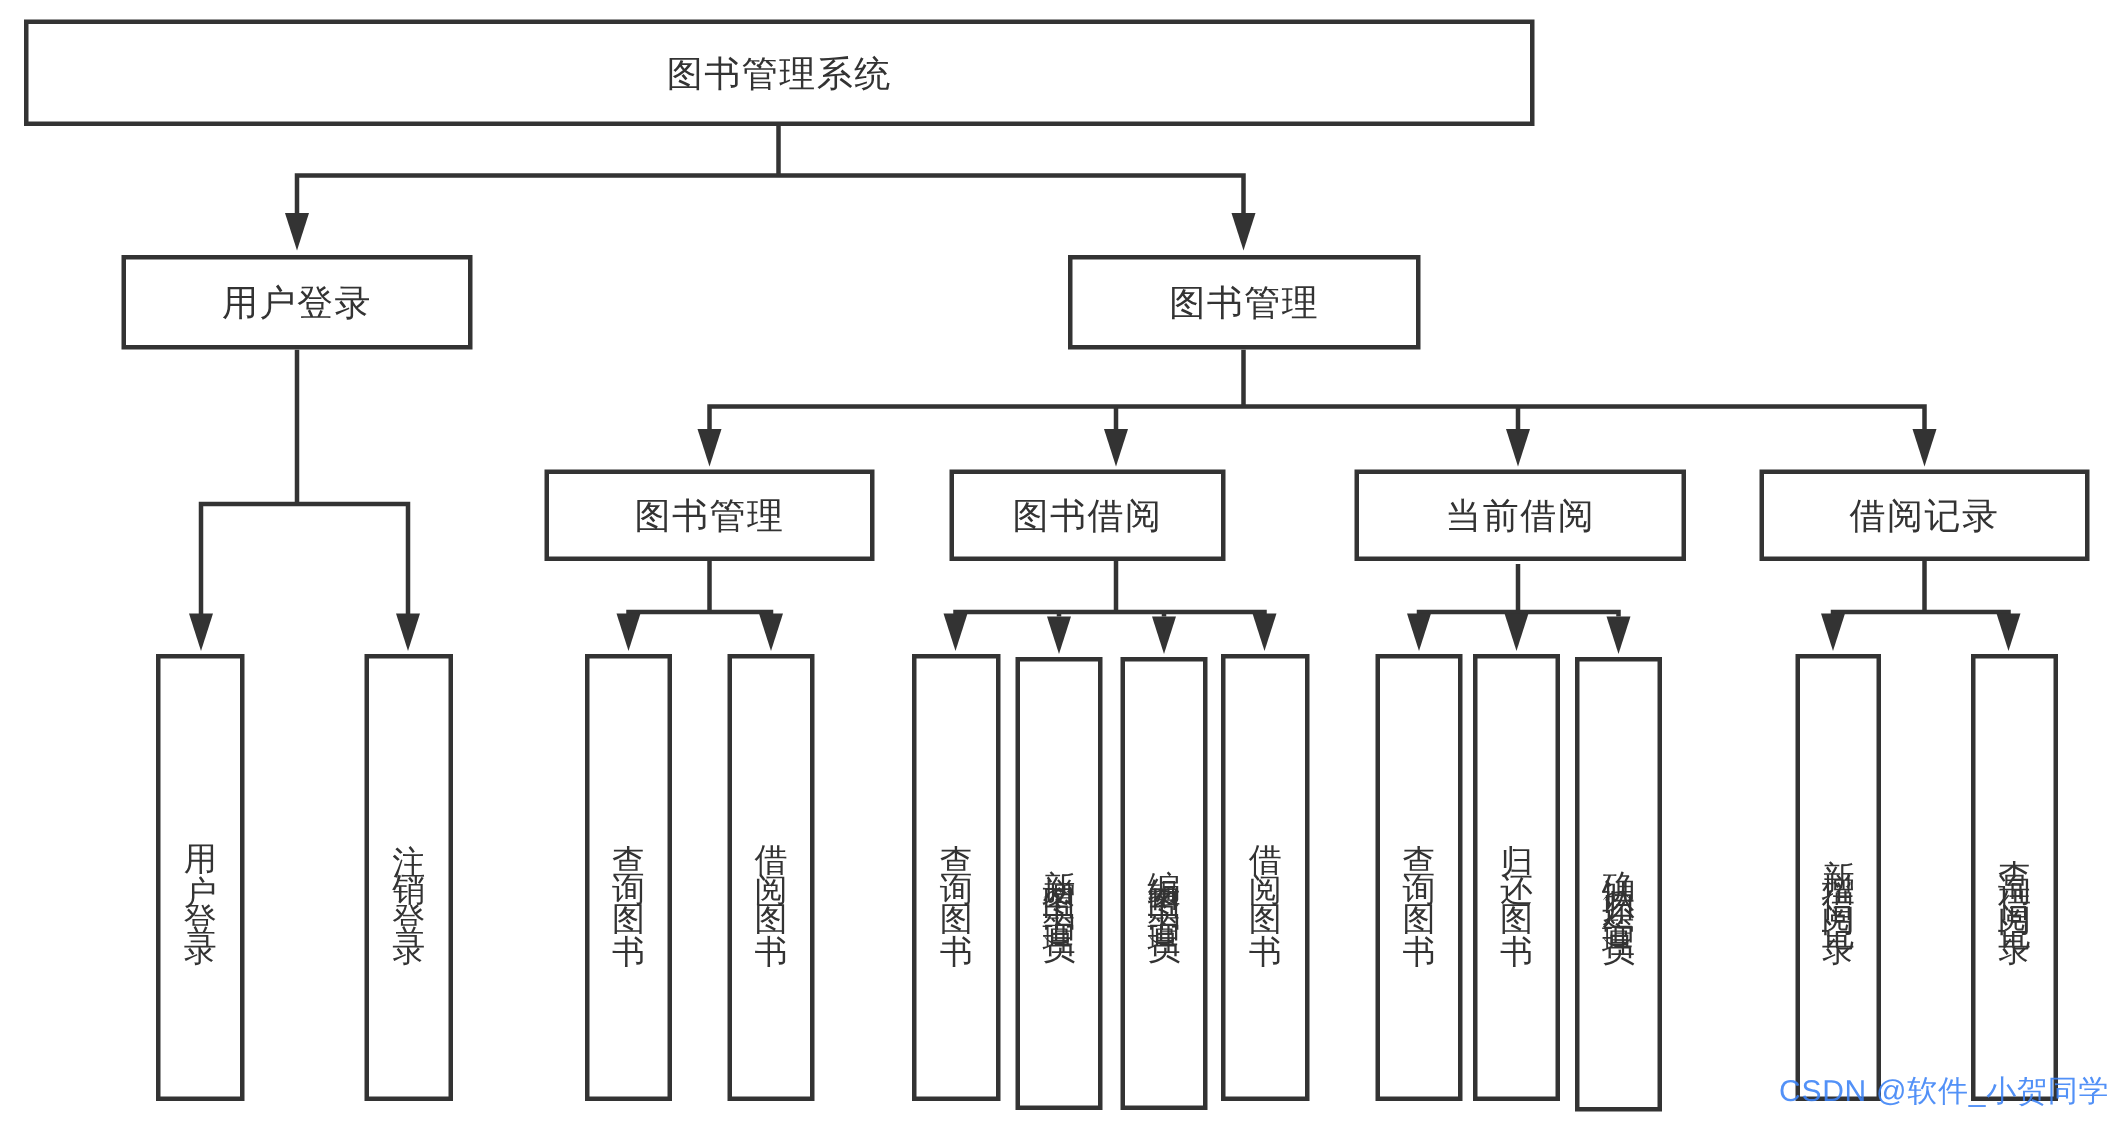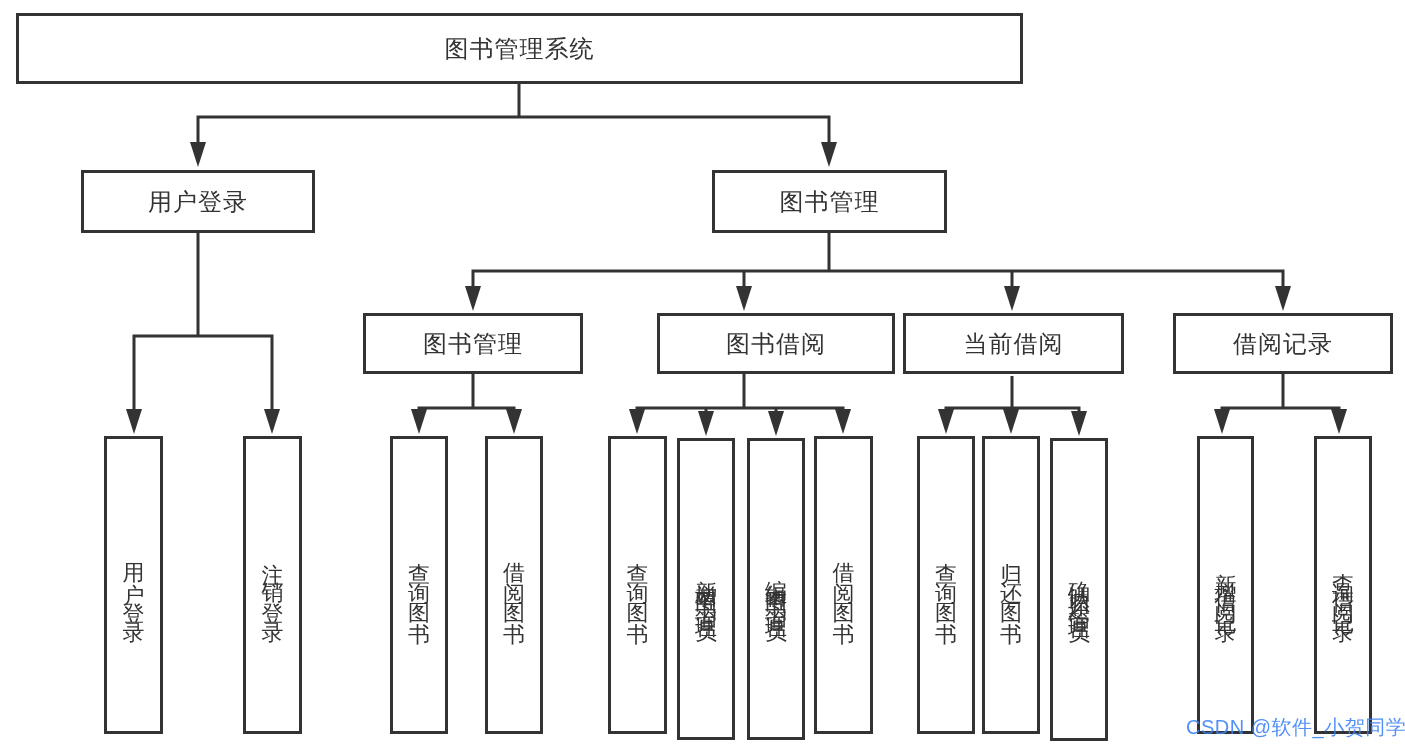--- a/index.html
+++ b/index.html
@@ -110,21 +110,21 @@
   <div class="node" style="left:81px; top:170px; width:234px; height:63px;">
     <span>用户登录</span>
   </div>
   <div class="node" style="left:712px; top:170px; width:235px; height:63px;align-items:center;">
     <span>图书管理</span>
   </div>
 
   <div class="node" style="left:363px; top:313px; width:220px; height:61px;">
     <span>图书管理</span>
   </div>
-  <div class="node" style="left:633px; top:313px; width:238px; height:61px;margin-left:24px;">
+  <div class="node" style="left:633px; top:313px; width:184px; height:61px;">
     <span>图书借阅</span>
   </div>
   <div class="node" style="left:1173px; top:313px; width:220px; height:61px;">
     <span>借阅记录</span>
   </div>
   <div class="node" style="left:903px; top:313px; width:221px; height:61px;">
     <span>当前借阅</span>
   </div>
 
   <div class="leaf" style="left:104px; top:436px; width:59px; height:298px;">

